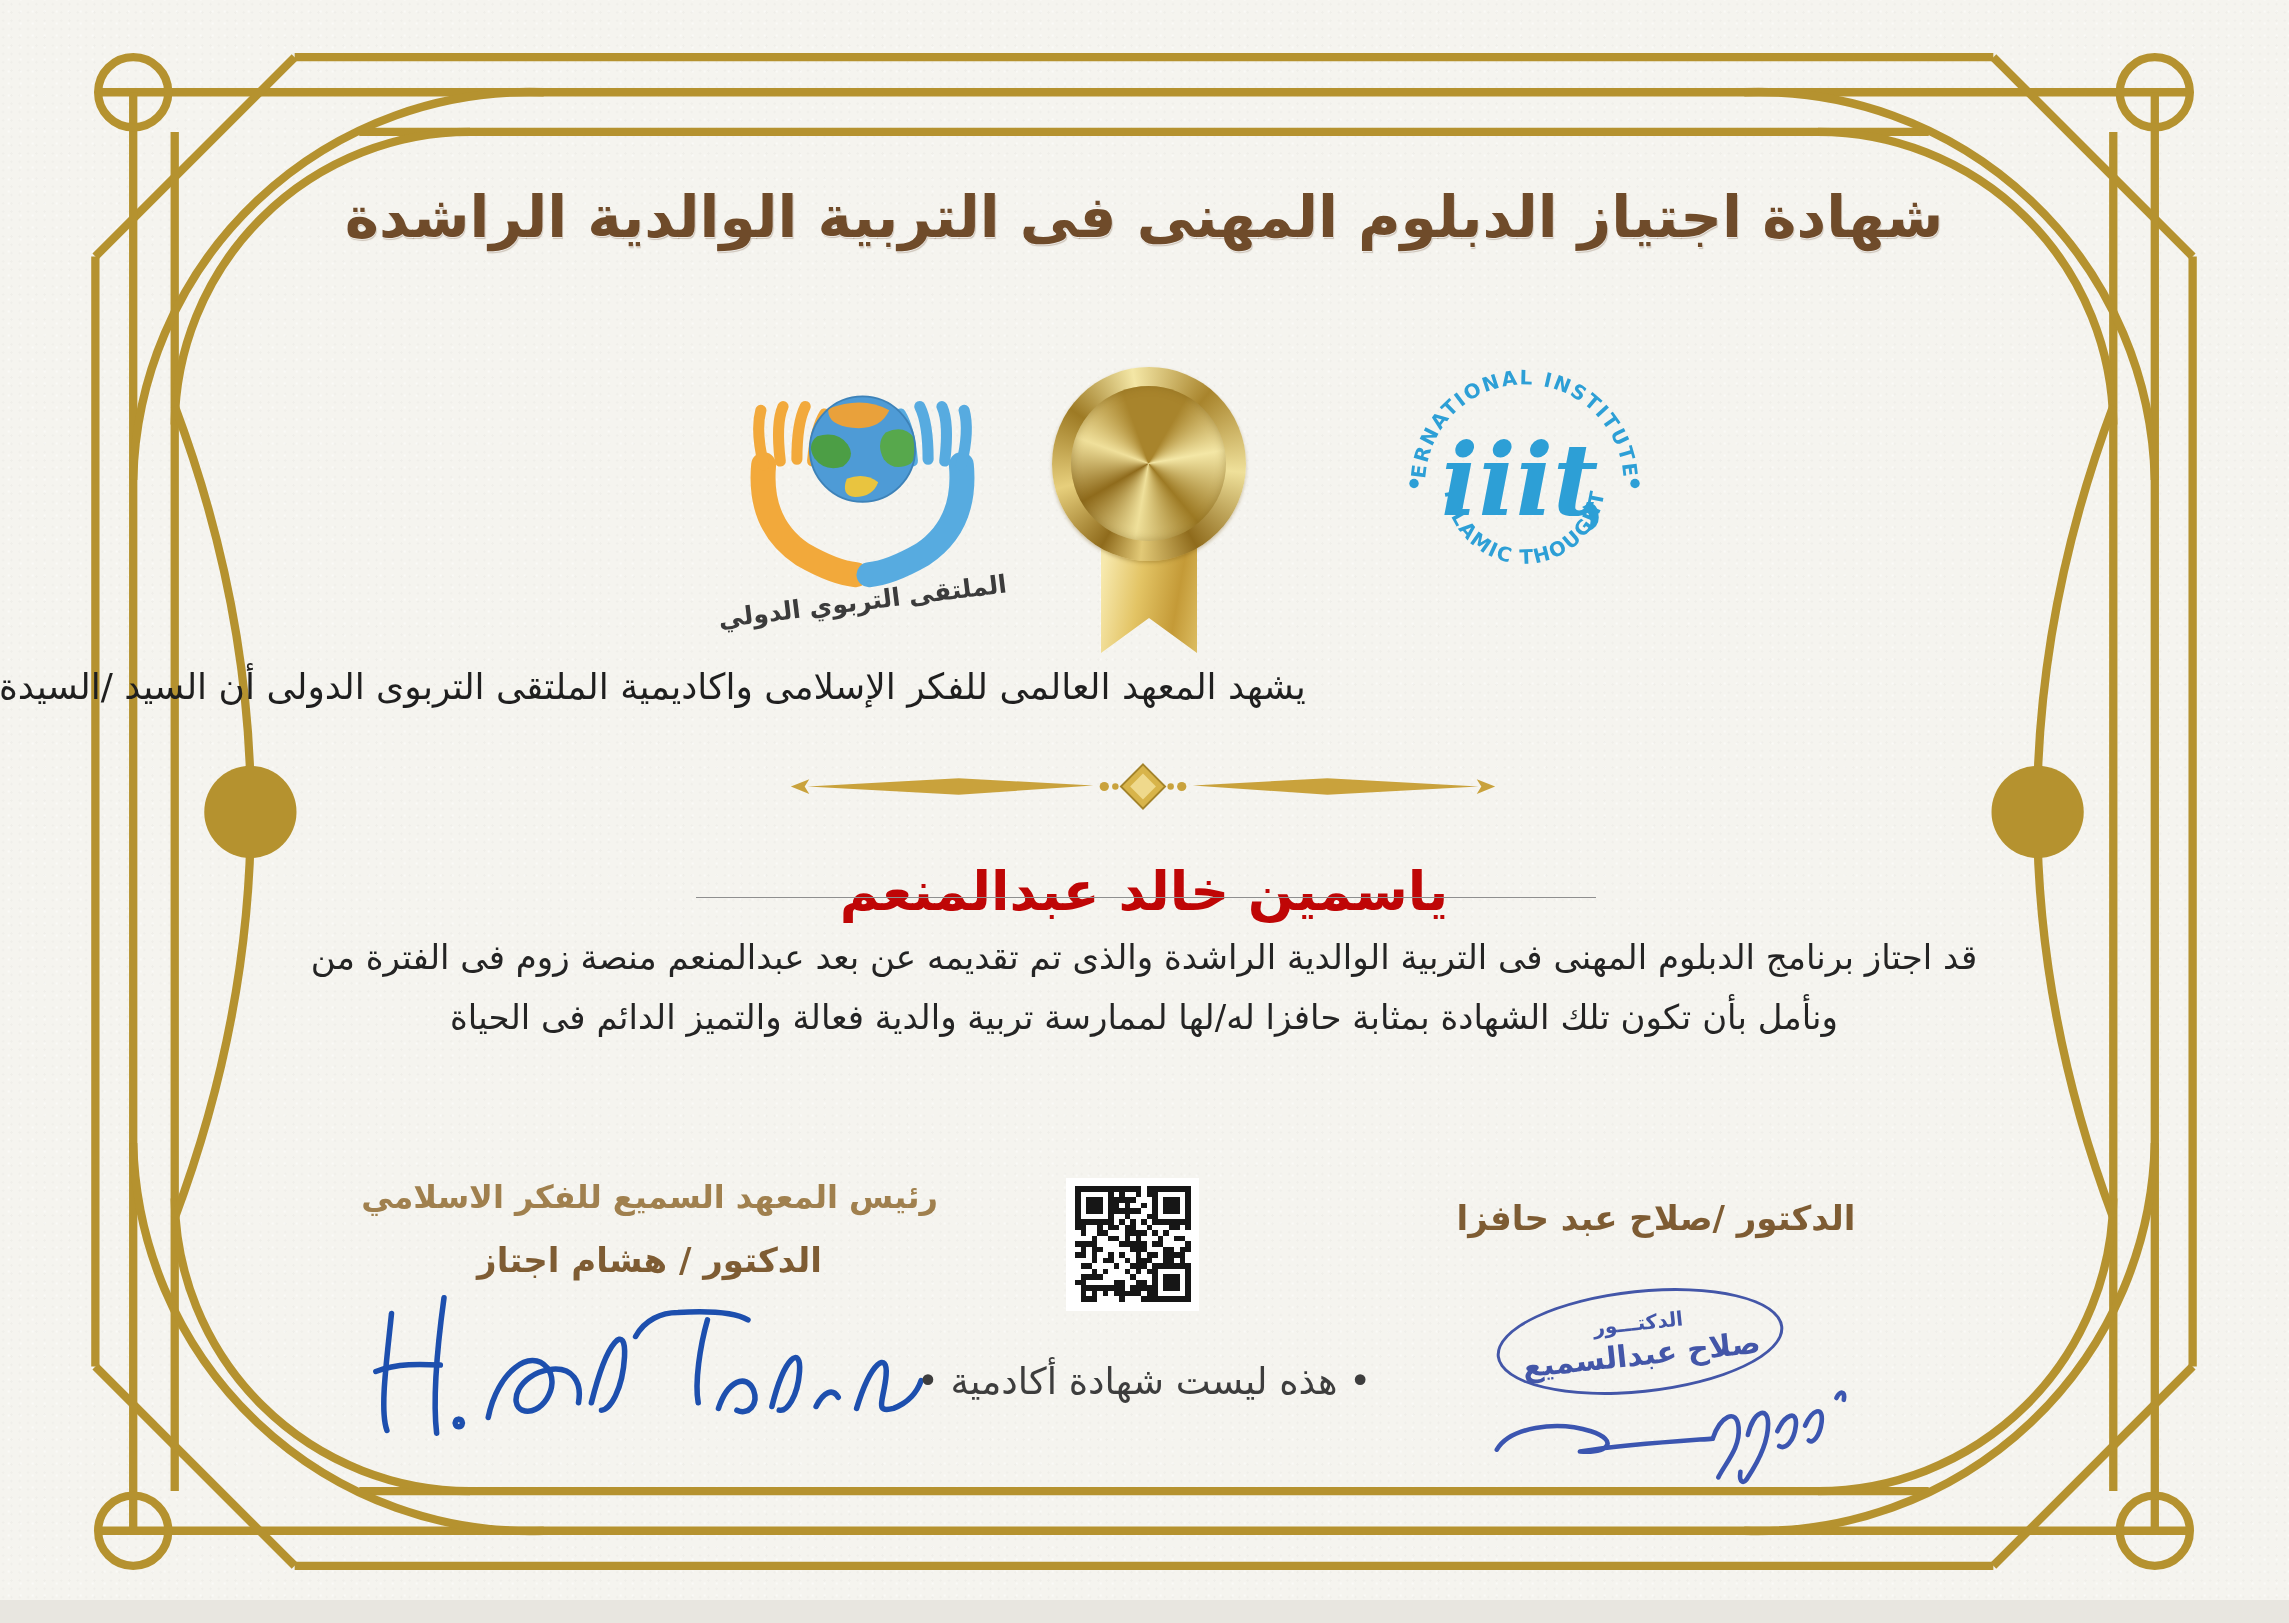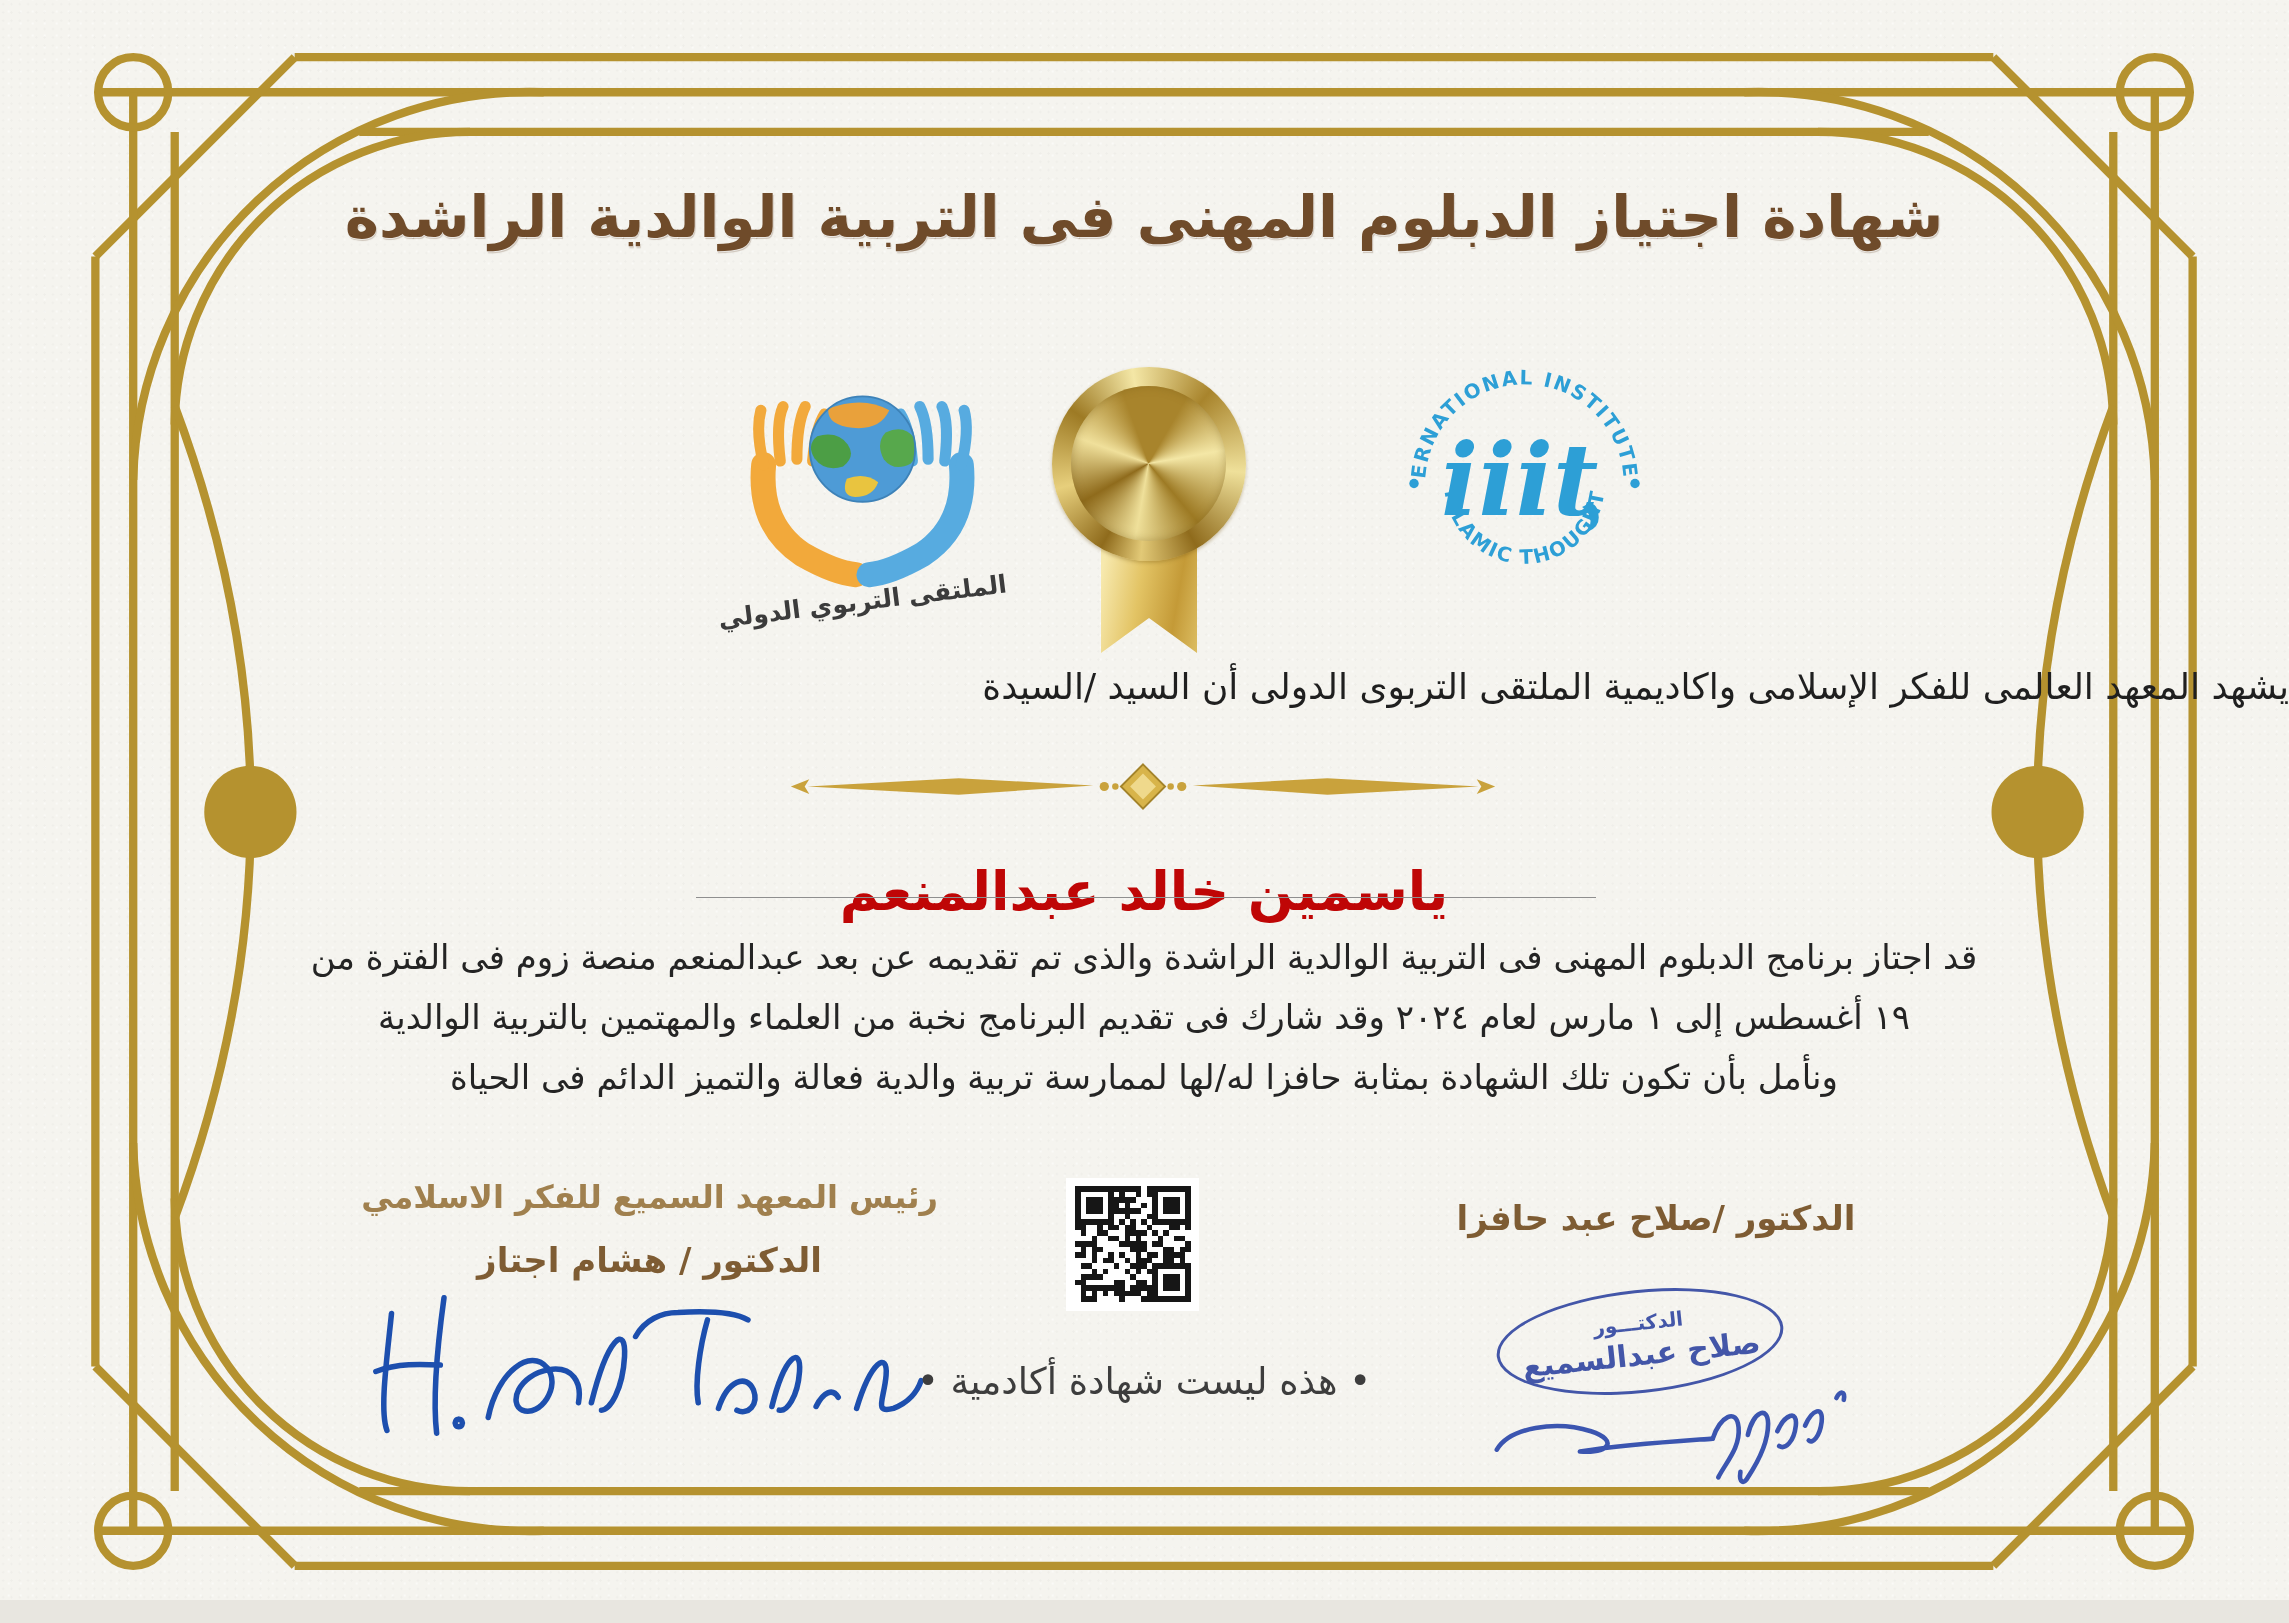--- a/index.html
+++ b/index.html
@@ -48,21 +48,21 @@
     box-shadow:0 1.8px 3.7px rgba(120,90,20,.35);
   }
   .medal-inner{
     position:absolute;left:19.4px;top:19.4px;width:155px;height:155px;border-radius:50%;
     background:conic-gradient(from 30deg,#a8842c,#f4e7a6 50deg,#9d7a24 110deg,#efe09a 160deg,#8f6b1c 210deg,#f0e09b 260deg,#a8842c 310deg,#a8842c);
     box-shadow:inset 0 0 9.2px rgba(120,90,20,.4);
   }
   .iiit-logo{left:1398px;top:356px;width:255px;height:255px;}
 
   .intro{
-    left:0;top:666px;width:100%;text-align:right;
+    left:0;top:666px;width:100%;text-align:left;
     font-size:36px;color:#1f1f1f;white-space:nowrap;
   }
 
   .divider{left:784px;top:757px;}
 
   .recipient{
     left:0;top:812px;width:100%;text-align:center;
     font-size:54px;font-weight:bold;color:#bf0606;white-space:nowrap;margin-top:48px;
   }
   .name-underline{
@@ -226,21 +226,20 @@
     </g>
     <polygon points="390,8 414,32 390,56 366,32" fill="#d8b44a" stroke="#a3832a" stroke-width="2"></polygon>
     <polygon points="390,18 404,32 390,46 376,32" fill="#efd98c"></polygon>
   </svg>
 
   <div class="abs recipient">ياسمين خالد عبدالمنعم</div>
   <div class="abs name-underline"></div>
 
   <div class="abs body-text">
     <div>قد اجتاز برنامج الدبلوم المهنى فى التربية الوالدية الراشدة والذى تم تقديمه عن بعد عبدالمنعم منصة زوم فى الفترة من</div>
-    <div>١٩  أغسطس إلى ١ مارس لعام  ٢٠٢٤ وقد شارك فى تقديم البرنامج نخبة من العلماء والمهتمين بالتربية الوالدية</div>
     <div>ونأمل بأن تكون تلك الشهادة بمثابة حافزا له/لها لممارسة تربية والدية فعالة والتميز الدائم فى الحياة</div>
   </div>
 
   <div class="abs signatory left-block">
     <div class="sig-title">رئيس المعهد السميع للفكر الاسلامي</div>
     <div class="sig-name">الدكتور /  هشام اجتاز</div>
   </div>
 
   <svg class="abs sig-svg sig-left" width="628" height="175" viewBox="0 0 680 190">
     <g fill="none" stroke="#1d4fae" stroke-width="6" stroke-linecap="round" stroke-linejoin="round">

